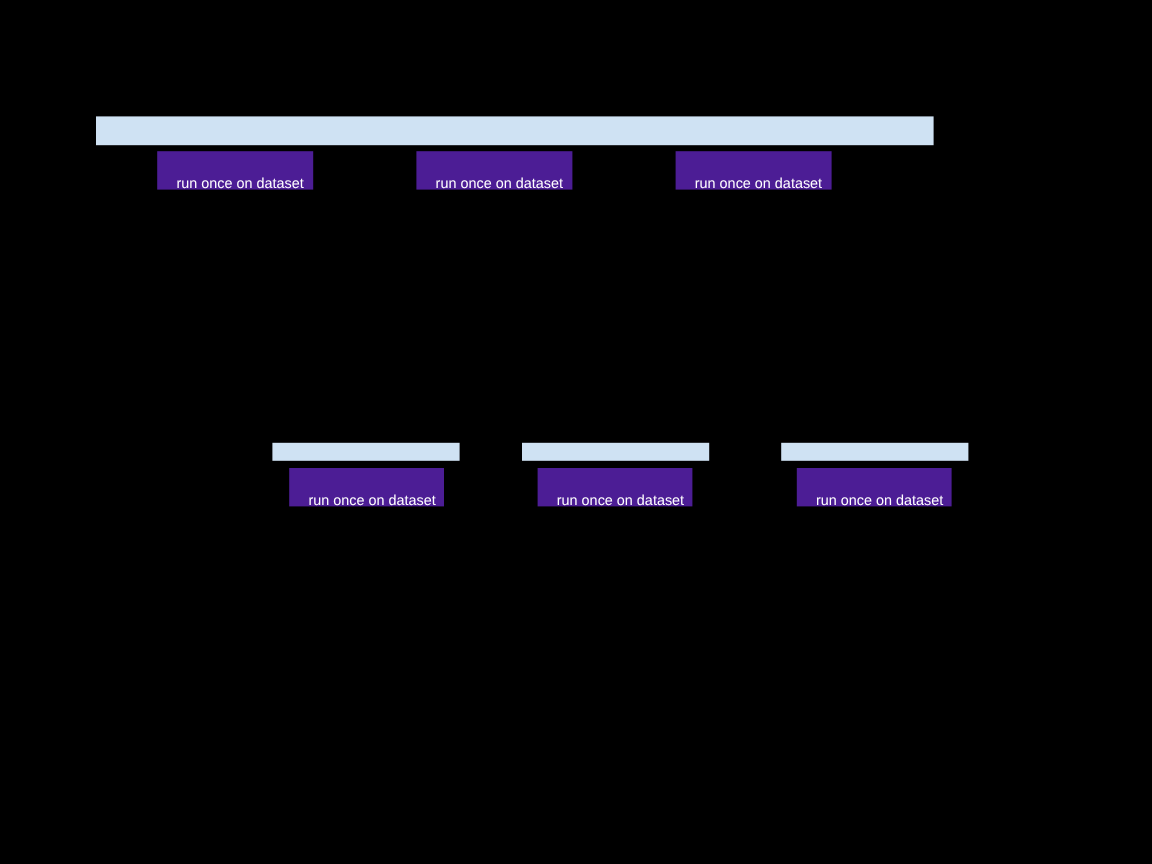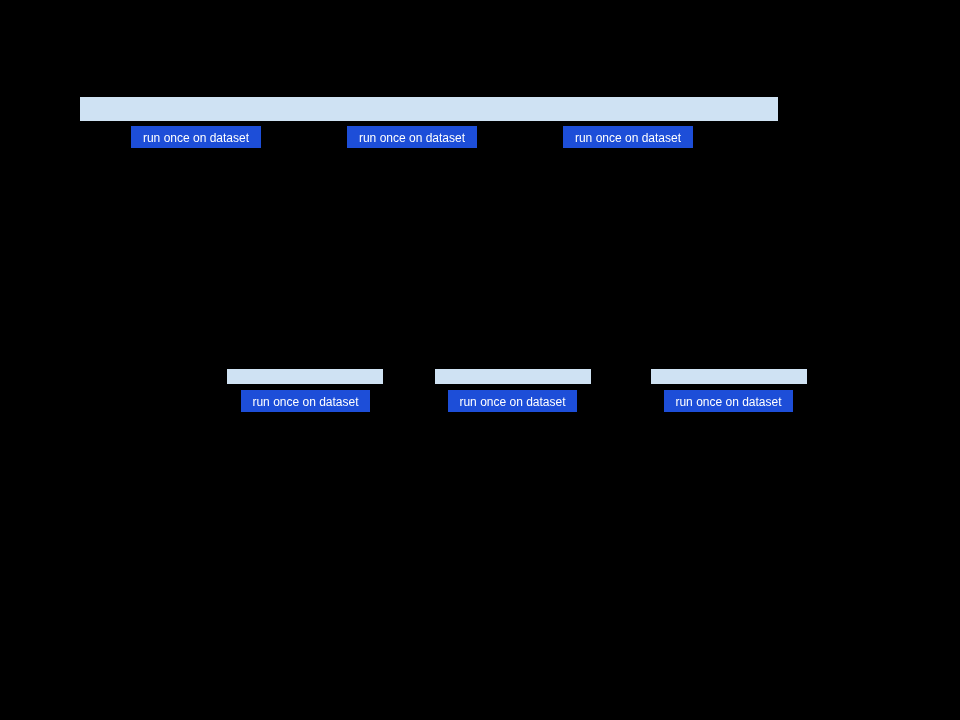--- a/index.html
+++ b/index.html
@@ -32,24 +32,24 @@
   .mid-bar {
     top: 369px;
     width: 156px;
     height: 15px;
   }
   .mid-bar-1 { left: 227px; }
   .mid-bar-2 { left: 435px; }
   .mid-bar-3 { left: 651px; }
   .run-btn {
     position: absolute;
-    background: #1d4ed8;
+    background: #4c1d95;
     color: #ffffff;
     border: none;
-    padding: 1px;
+    padding: 16px;
     height: 22px;
     font-size: 12px;
     line-height: 22px;
     text-align: center;
     font-family: "Liberation Sans", sans-serif;
     cursor: pointer;
     white-space: nowrap;
   }
   .top-btn { top: 126px; width: 130px; }
   .top-btn-1 { left: 131px; }

